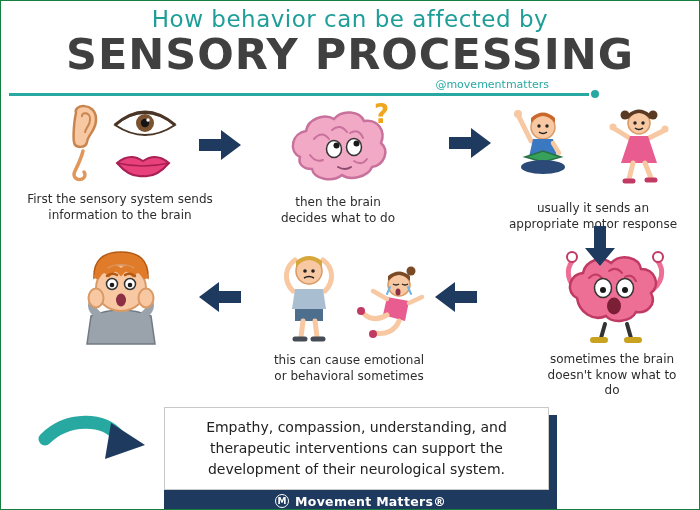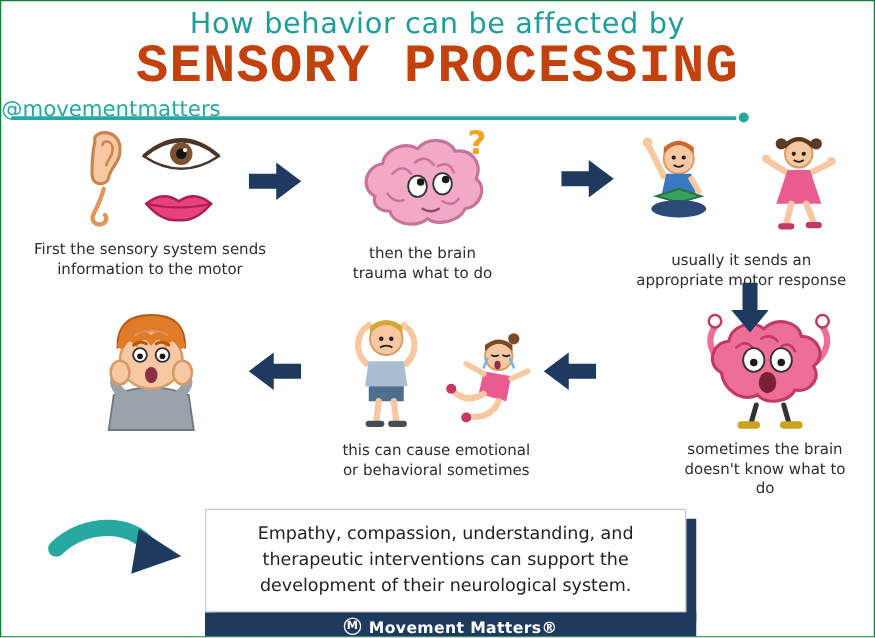--- a/index.html
+++ b/index.html
@@ -3,23 +3,23 @@
 <meta charset="utf-8">
 <style>
   * { margin:0; padding:0; box-sizing:border-box; }
   html,body { background:#fff; }
   body { font-family:"DejaVu Sans", sans-serif; }
   .canvas { position:relative; width:700px; height:510px; background:#ffffff; border:1px solid #15803d; overflow:hidden; }
 
   .title1 { position:absolute; top:5px; left:0; width:100%; text-align:center;
             color:#1f9e99; font-size:23px; letter-spacing:.5px; }
   .title2 { position:absolute; top:28px; left:0; width:100%; text-align:center;
-            color:#c2410c; font-size:43px; font-weight:bold; letter-spacing:1px;font-family:Liberation Mono, monospace; }
-  .handle { position:absolute; top:77px; left:0; width:548px; text-align:left;
-            color:#27a9a2; font-size:17px; }
+            color:#404040; font-size:43px; font-weight:bold; letter-spacing:1px; }
+  .handle { position:absolute; top:77px; left:0; width:548px; text-align:right;
+            color:#27a9a2; font-size:11px; }
   .divider { position:absolute; top:92px; left:8px; width:580px; height:2.5px; background:#27a9a2; }
   .divider-dot { position:absolute; right:-10px; top:-3px; width:8px; height:8px;
             border-radius:50%; background:#27a9a2; }
 
   .step { position:absolute; display:flex; flex-direction:column; align-items:center; }
   .step .icon svg { display:block; margin:0 auto; }
   .caption { font-size:12px; color:#2d2d2d; text-align:center; line-height:1.3; margin-top:6px; }
 
   .s1 { left:14px;  top:100px; width:210px; } .s1 .caption{ max-width:210px; }
   .s2 { left:262px; top:98px;  width:150px; } .s2 .caption{ max-width:126px; }
@@ -74,37 +74,37 @@
         </g>
         <g>
           <path d="M28 50 C 26 58, 23 64, 20 70 C 17 76, 22 80, 27 78 C 30 77, 31 73, 29 71" fill="none" stroke="#e0975c" stroke-width="3.5" stroke-linecap="round"></path>
         </g>
         <g>
           <path d="M62 62 Q 75 51 88 60 Q 101 51 114 62 Q 101 77 88 75 Q 75 77 62 62 Z" fill="#e8417c" stroke="#a81f53" stroke-width="2"></path>
           <path d="M62 62 Q 88 68 114 62" fill="none" stroke="#a81f53" stroke-width="1.5"></path>
         </g>
       </svg>
     </span>
-    <div class="caption">First the sensory system sends information to the motor</div>
+    <div class="caption">First the sensory system sends information to the brain</div>
   </div>
 
   <div class="step s2">
     <span class="icon">
       <svg width="120" height="90" viewBox="0 0 120 90">
         <text x="96" y="24" font-size="26" font-weight="bold" fill="#f0a51c">?</text>
         <path d="M22 58 C 10 52, 14 34, 28 32 C 30 20, 46 14, 56 20 C 64 10, 82 12, 86 22 C 100 20, 108 32, 103 44 C 112 52, 106 66, 94 68 C 90 78, 72 82, 64 76 C 54 84, 36 80, 34 70 C 24 70, 20 64, 22 58 Z" fill="#f2a9c6" stroke="#c8719c" stroke-width="2.5"></path>
         <path d="M36 40 q 8 -9 15 0 M54 31 q 8 -7 15 2 M72 34 q 9 -5 13 5 M32 56 q 6 8 13 5 M76 62 q 8 5 13 -2" fill="none" stroke="#c8719c" stroke-width="2" stroke-linecap="round"></path>
         <ellipse cx="56" cy="50" rx="7.5" ry="8.5" fill="#fff" stroke="#333" stroke-width="1.5"></ellipse>
         <ellipse cx="76" cy="48" rx="7.5" ry="8.5" fill="#fff" stroke="#333" stroke-width="1.5"></ellipse>
         <circle cx="58.5" cy="46.5" r="3" fill="#1a1a1a"></circle>
         <circle cx="78.5" cy="44.5" r="3" fill="#1a1a1a"></circle>
         <path d="M60 68 q 7 4 13 0" fill="none" stroke="#8c4a6e" stroke-width="2" stroke-linecap="round"></path>
       </svg>
     </span>
-    <div class="caption">then the brain trauma what to do</div>
+    <div class="caption">then the brain decides what to do</div>
   </div>
 
   <div class="step s3">
     <span class="icon">
       <svg width="185" height="88" viewBox="0 0 185 88">
         <g>
           <path d="M30 42 L 18 18" stroke="#f7c8a2" stroke-width="5" stroke-linecap="round"></path>
           <circle cx="17" cy="15" r="4" fill="#f7c8a2"></circle>
           <circle cx="42" cy="28" r="12" fill="#f7c8a2" stroke="#d99a66" stroke-width="1.5"></circle>
           <path d="M30 24 Q 42 10 54 24 L 54 19 Q 42 8 30 19 Z" fill="#c9682a"></path>

